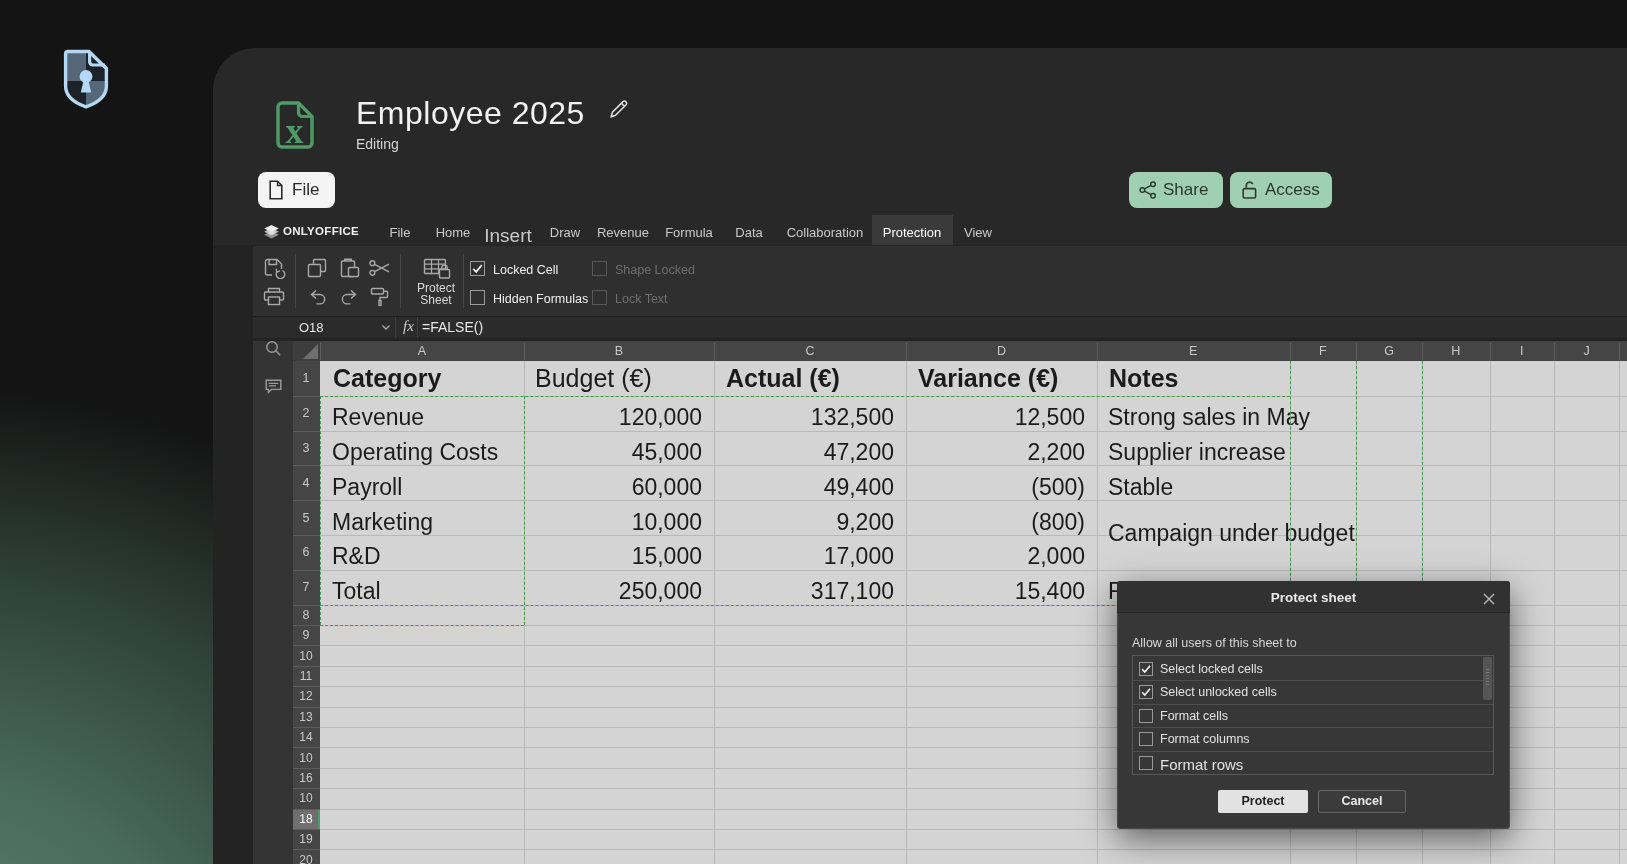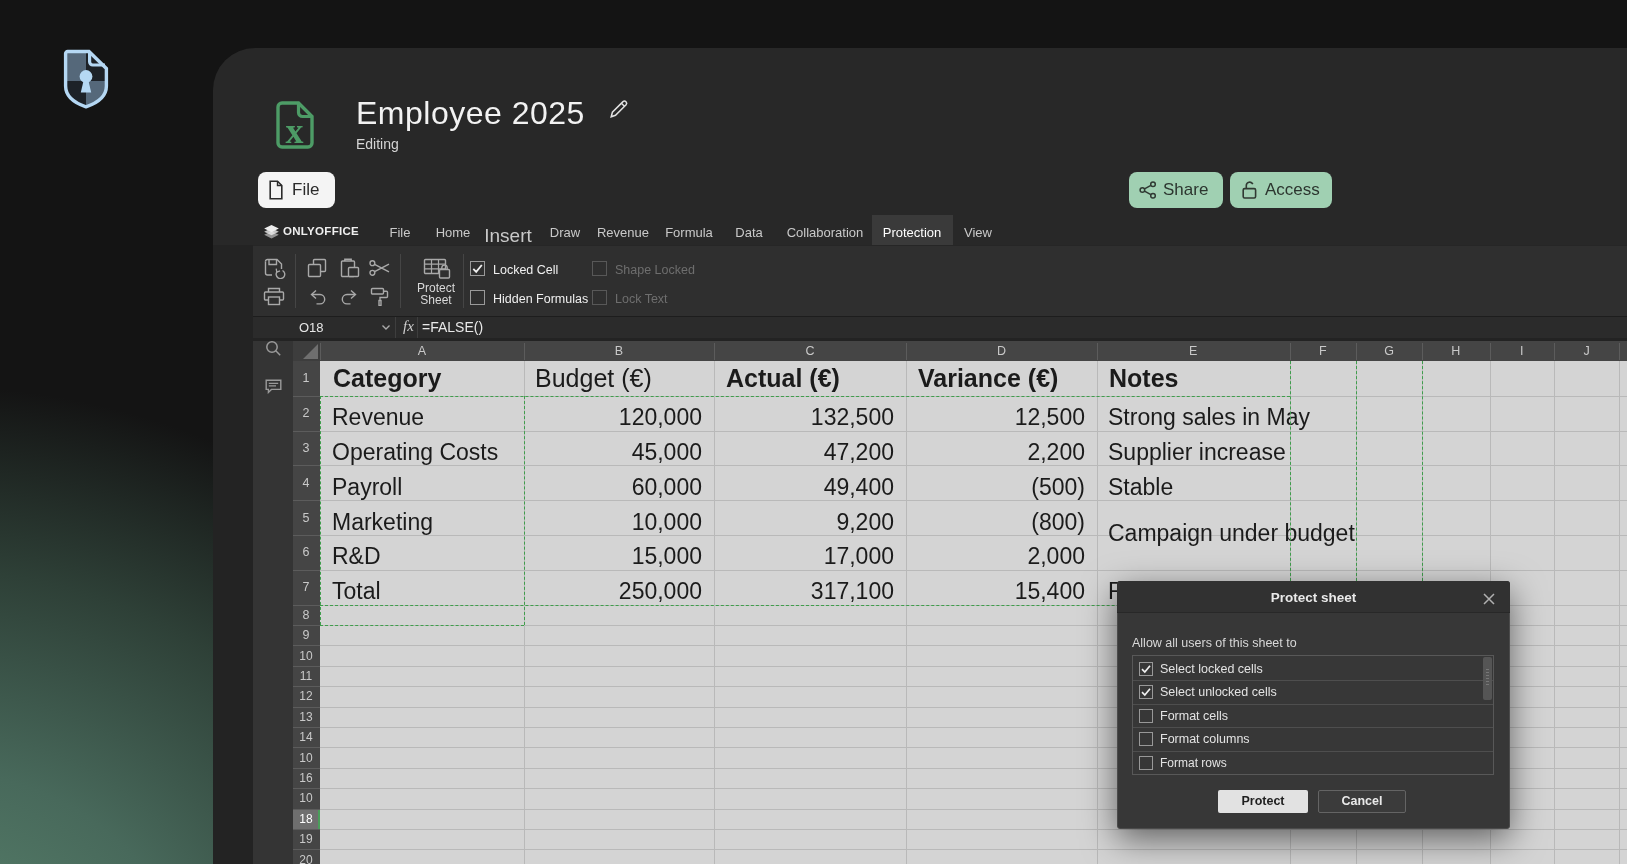--- a/index.html
+++ b/index.html
@@ -351,17 +351,17 @@
     </svg>
 <div style="left:947px;top:637.0px;font-size:12.5px;color:#e3e3e3">Select unlocked cells</div>
 <div style="left:920px;top:655.5px;width:360px;height:1px;background:#4e4e4e"></div>
 <div style="left:926px;top:660.5px;width:14px;height:14px;border:1px solid #989898;background:#373737"></div>
 <div style="left:947px;top:660.5px;font-size:12.5px;color:#e3e3e3">Format cells</div>
 <div style="left:920px;top:679.0px;width:360px;height:1px;background:#4e4e4e"></div>
 <div style="left:926px;top:684.0px;width:14px;height:14px;border:1px solid #989898;background:#373737"></div>
 <div style="left:947px;top:684.0px;font-size:12.5px;color:#e3e3e3">Format columns</div>
 <div style="left:920px;top:702.5px;width:360px;height:1px;background:#4e4e4e"></div>
 <div style="left:926px;top:707.5px;width:14px;height:14px;border:1px solid #989898;background:#373737"></div>
-<div style="left:947px;top:707.5px;font-size:12px;color:#e3e3e3">Format rows</div>
+<div style="left:947px;top:707.5px;font-size:15px;color:#e3e3e3">Format rows</div>
 <div style="left:1270px;top:609px;width:9px;height:43px;background:#555555;border-radius:2px"></div>
 <div style="left:1273px;top:621px;width:3px;height:18px;background:repeating-linear-gradient(#777 0,#777 1px,transparent 1px,transparent 3px)"></div>
 <div style="left:1005px;top:742px;width:90px;height:23px;background:#e2e2e2;border-radius:2px;text-align:center;font-size:12.5px;font-weight:bold;color:#1f1f1f;line-height:23px">Protect</div>
 <div style="left:1105px;top:742px;width:88px;height:23px;background:#3b3b3b;border:1px solid #646464;border-radius:2px;text-align:center;font-size:12.5px;font-weight:bold;color:#e9e9e9;line-height:21px">Cancel</div>
 </div>
 </body></html>

